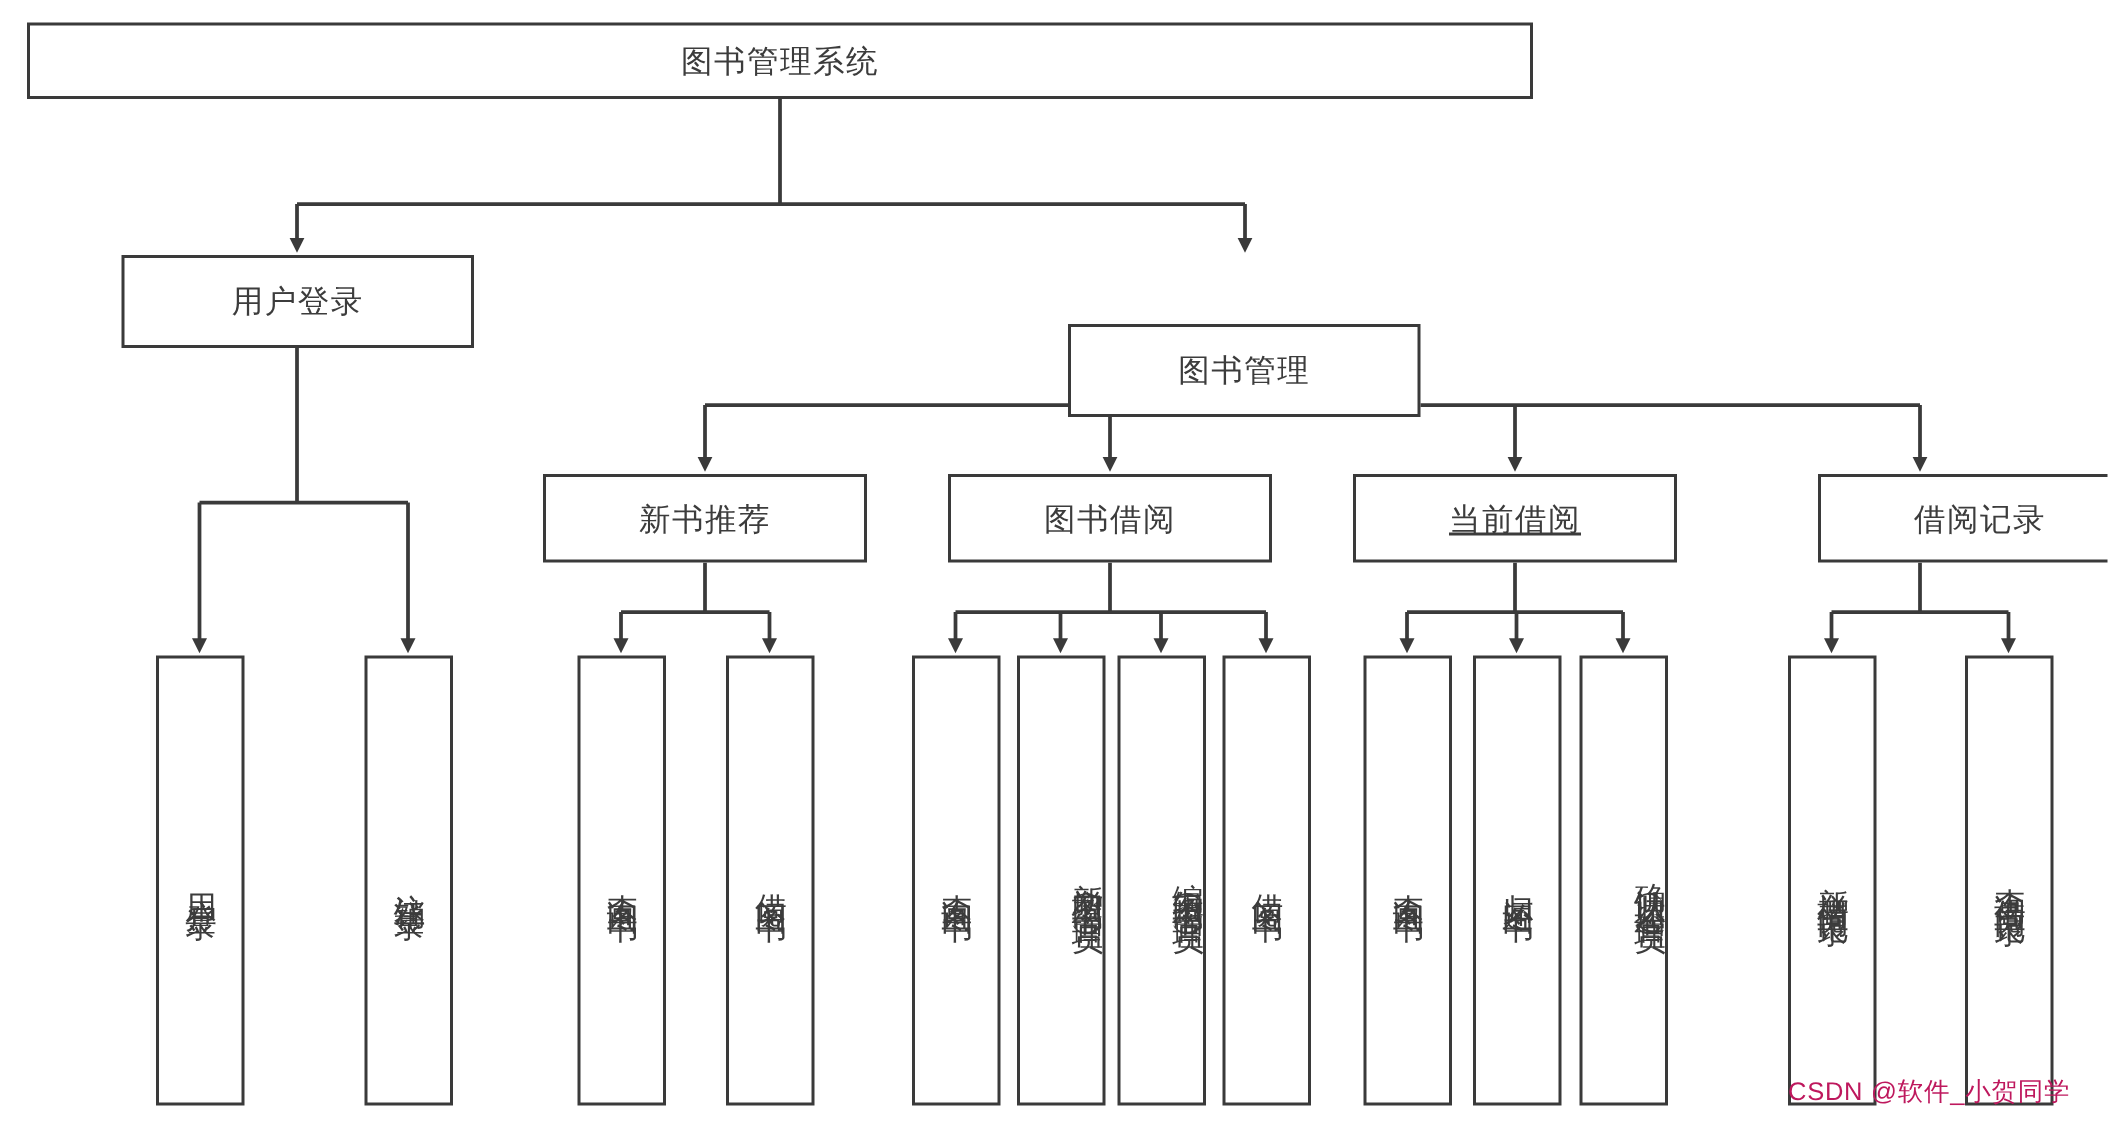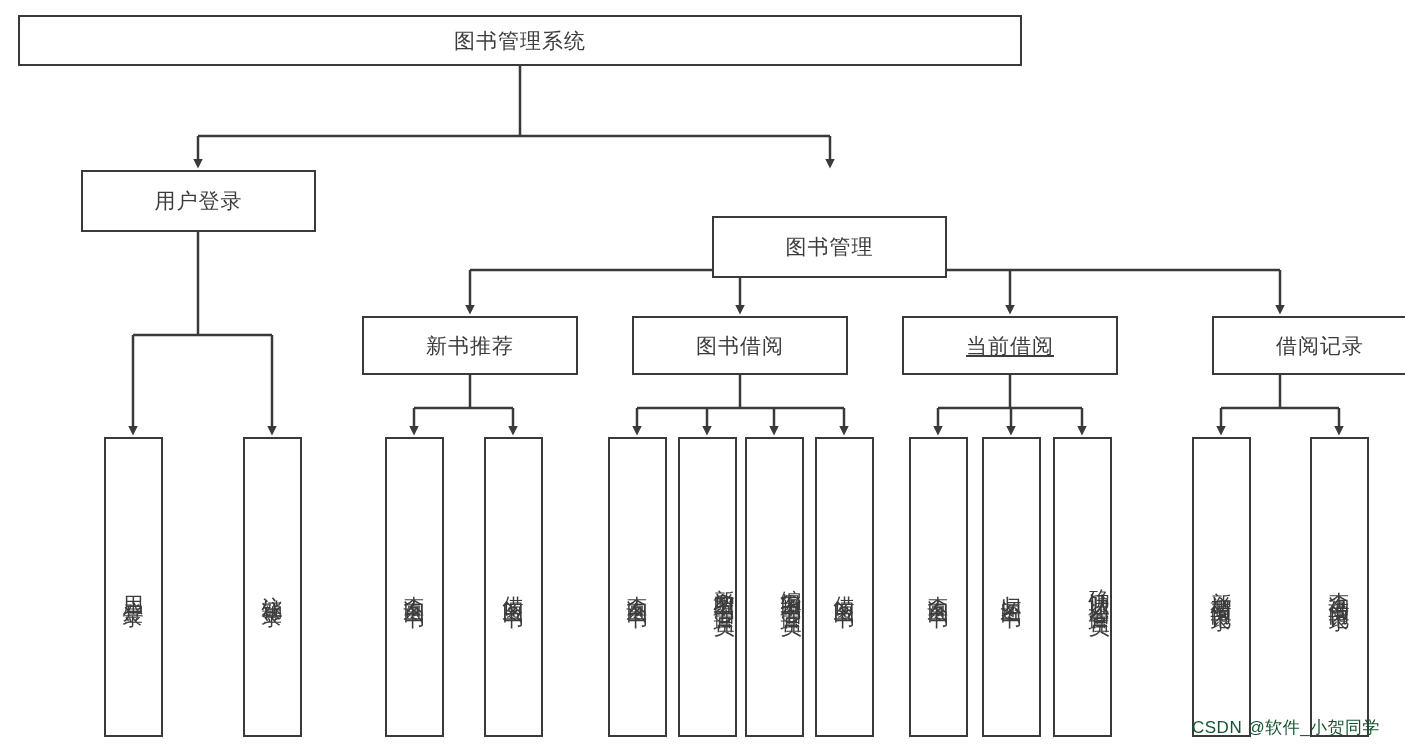--- a/index.html
+++ b/index.html
@@ -21,21 +21,21 @@
     font-size:21px;
     letter-spacing:4px;
     line-height:1;
     align-items:flex-start;
     padding-top:6px;
     justify-content:center;
   }
   .node-v.mid{align-items:center;padding-top:0;}
   .watermark{
     position:absolute;
-    color:#14532d;
+    color:#be185d;
     font-size:17px;
     white-space:nowrap;
     letter-spacing:0.5px;
     user-select:none;
   }
 </style>
 </head>
 <body>
 
 <div id="canvas">

